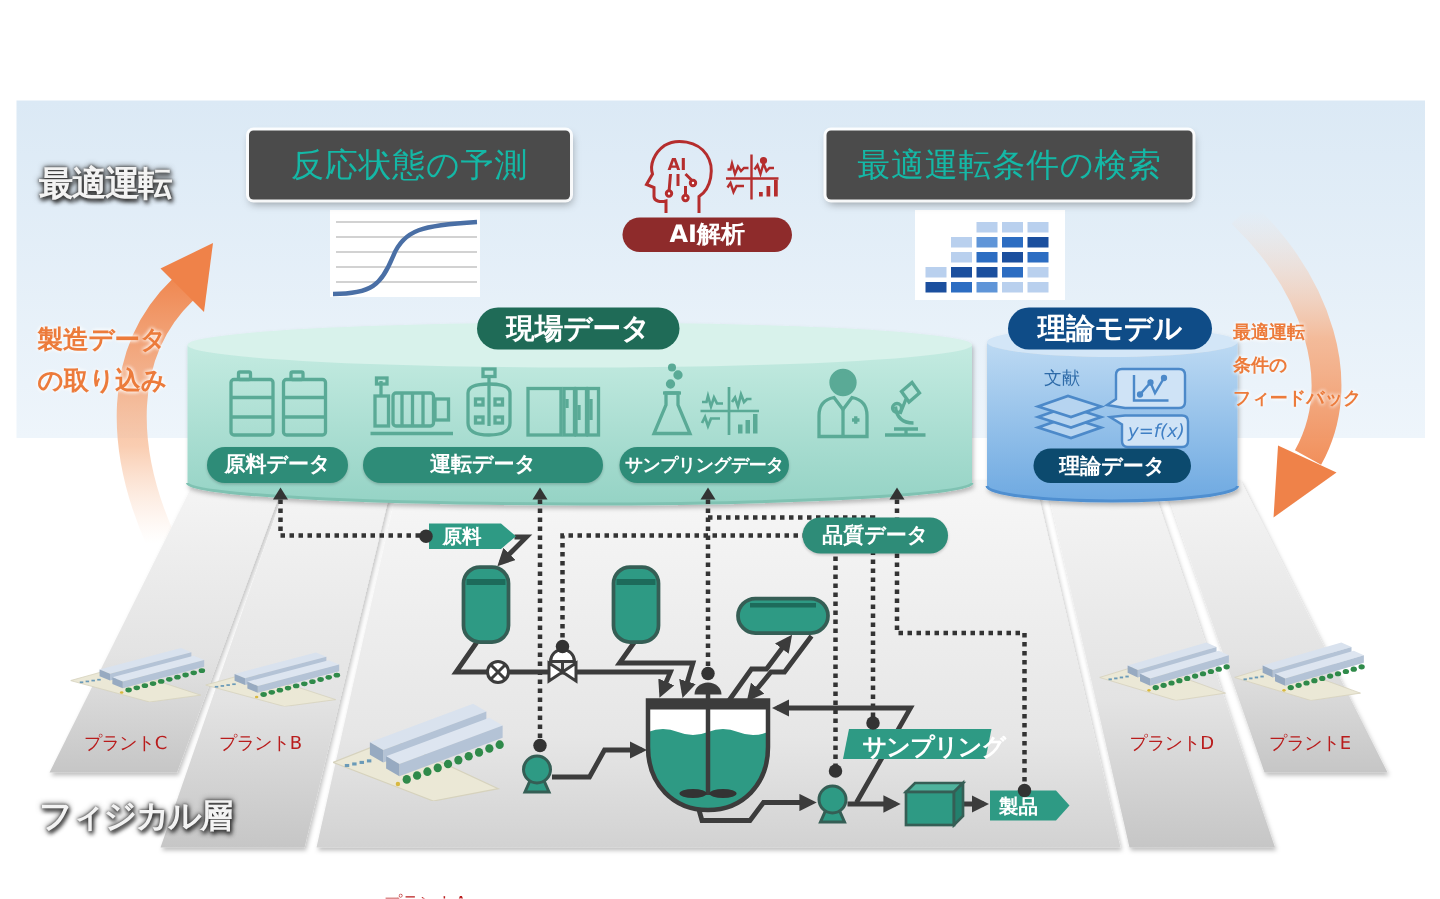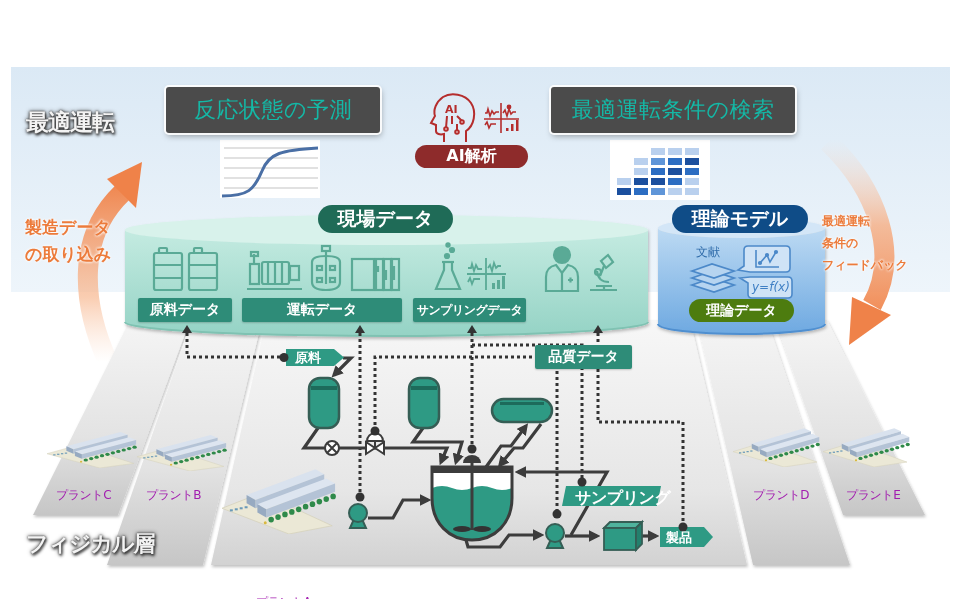--- a/index.html
+++ b/index.html
@@ -9,28 +9,28 @@
   .abs { position:absolute; white-space:nowrap; }
   .layer-label { color:#f3f3f3; font-weight:bold; letter-spacing:-1px;
     text-shadow: 0 0 2px #3a3a3a, 0 0 4px #3a3a3a, 1px 2px 3px #222; }
   .title-box { position:absolute; background:#4b4b4b; color:#14b8a6; border-radius:3px;
     display:flex; align-items:center; justify-content:center; font-size:22px; letter-spacing:0.5px;
     box-shadow: 0 0 0 2px rgba(255,255,255,0.9), 1px 3px 6px rgba(0,0,0,0.35); }
   .pill { position:absolute; color:#fff; display:flex; align-items:center; justify-content:center;
     font-weight:bold; border-radius:14px; white-space:nowrap; }
   .pill-field-main { background:#1f6b57; font-size:19px; border-radius:15px; }
   .pill-theory-main { background:#0f4c87; font-size:19px; border-radius:15px; }
-  .pill-field { background:#2e8c78; font-size:14px; border-radius:2px; box-shadow:0 1px 2px rgba(0,0,0,0.2); }
-  .pill-theory { background:#4d7c0f; font-size:14px; border-radius:12px; }
+  .pill-field { background:#2e8c78; font-size:14px; border-radius:12px; box-shadow:0 1px 2px rgba(0,0,0,0.2); }
+  .pill-theory { background:#0c4a6e; font-size:14px; border-radius:12px; }
   .pill-ai { background:#8e2b2b; font-size:16px; border-radius:12px; }
   .orange-text { color:#ec7b3b; font-weight:bold; font-size:17px; line-height:27px;
     text-shadow: 0 0 3px #fff, 0 0 3px #fff; }
   .orange-text-r { color:#ec7b3b; font-weight:bold; font-size:12px; line-height:22px; text-align:left;
     text-shadow: 0 0 3px #fff, 0 0 3px #fff; }
-  .plant-label { font-size:12px; color:#a21caf; letter-spacing:-0.5px; }
+  .plant-label { font-size:12px; color:#b91c1c; letter-spacing:-0.5px; }
   .tag-text { color:#fff; font-weight:bold; font-size:13px; }
   .lit-text { color:#2d6aa8; font-size:12px; }
   .formula { color:#3f7fc4; font-size:12px; font-style:italic; }
 </style>
 </head>
 <body>
 
 <svg id="diagram" width="960" height="599" viewBox="0 0 960 599" xmlns="http://www.w3.org/2000/svg">
   <defs>
     <linearGradient id="g-cyber" x1="0" y1="0" x2="0" y2="1">

